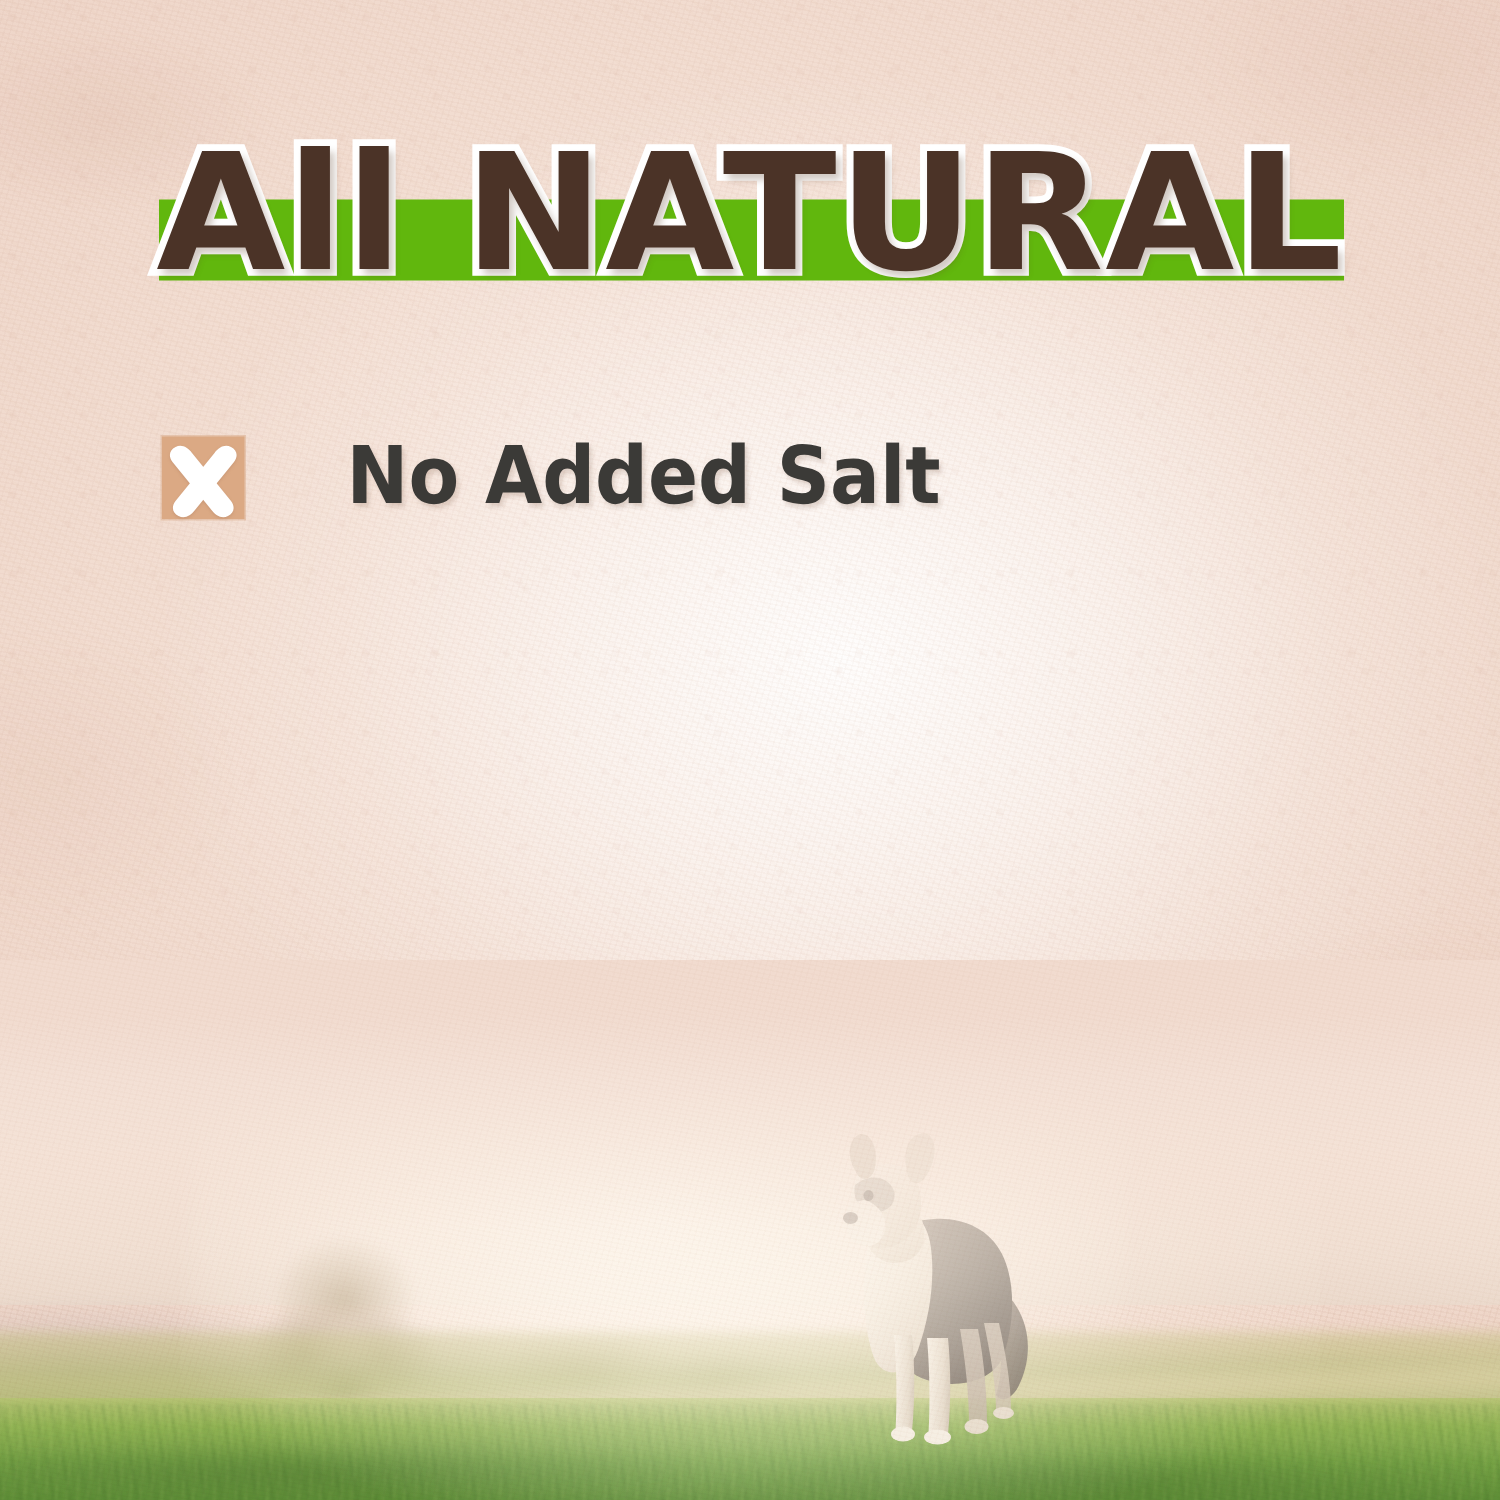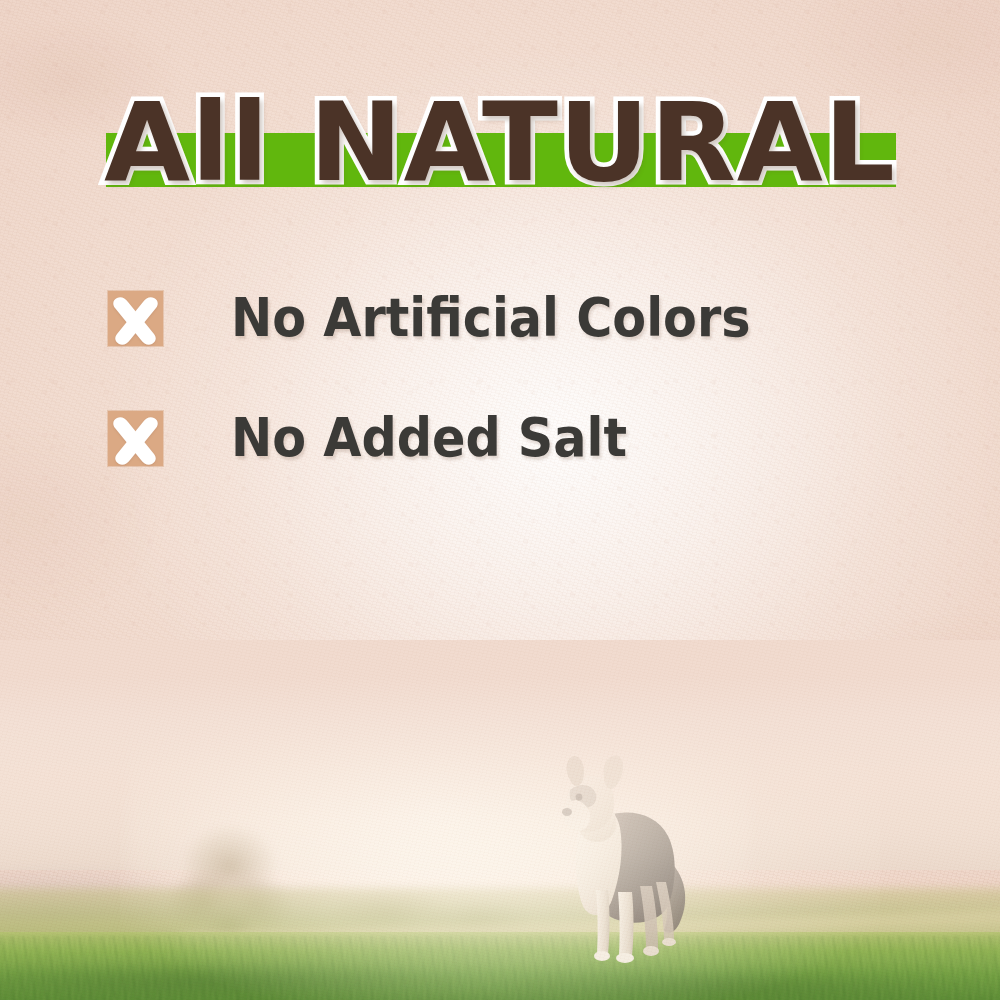--- a/index.html
+++ b/index.html
@@ -373,29 +373,20 @@
     </div>
   </div>
 
   <div class="banner-wrap">
     <div class="banner-bar"></div>
     <div class="banner-title">All NATURAL</div>
   </div>
 
   <div class="claims">
 
-    <div class="claim-row">
-      <div class="claim-box">
-        <svg viewBox="0 0 67 67" xmlns="http://www.w3.org/2000/svg">
-          <path d="M15 13 C19 11,23 13,26 17 L52 49 C55 53,54 57,50 59 C46 61,42 59,39 55 L13 23 C10 19,11 15,15 13 Z" fill="#ffffff"></path>
-          <path d="M52 13 C56 15,57 19,54 23 L28 55 C25 59,21 61,17 59 C13 57,12 53,15 49 L41 17 C44 13,48 11,52 13 Z" fill="#ffffff"></path>
-        </svg>
-      </div>
-      <div class="claim-label">No Artificial Colors</div>
-    </div>
 
 
 
     <div class="claim-row">
       <div class="claim-box">
         <svg viewBox="0 0 67 67" xmlns="http://www.w3.org/2000/svg">
           <path d="M15 13 C19 11,23 13,26 17 L52 49 C55 53,54 57,50 59 C46 61,42 59,39 55 L13 23 C10 19,11 15,15 13 Z" fill="#ffffff"></path>
           <path d="M52 13 C56 15,57 19,54 23 L28 55 C25 59,21 61,17 59 C13 57,12 53,15 49 L41 17 C44 13,48 11,52 13 Z" fill="#ffffff"></path>
         </svg>
       </div>

